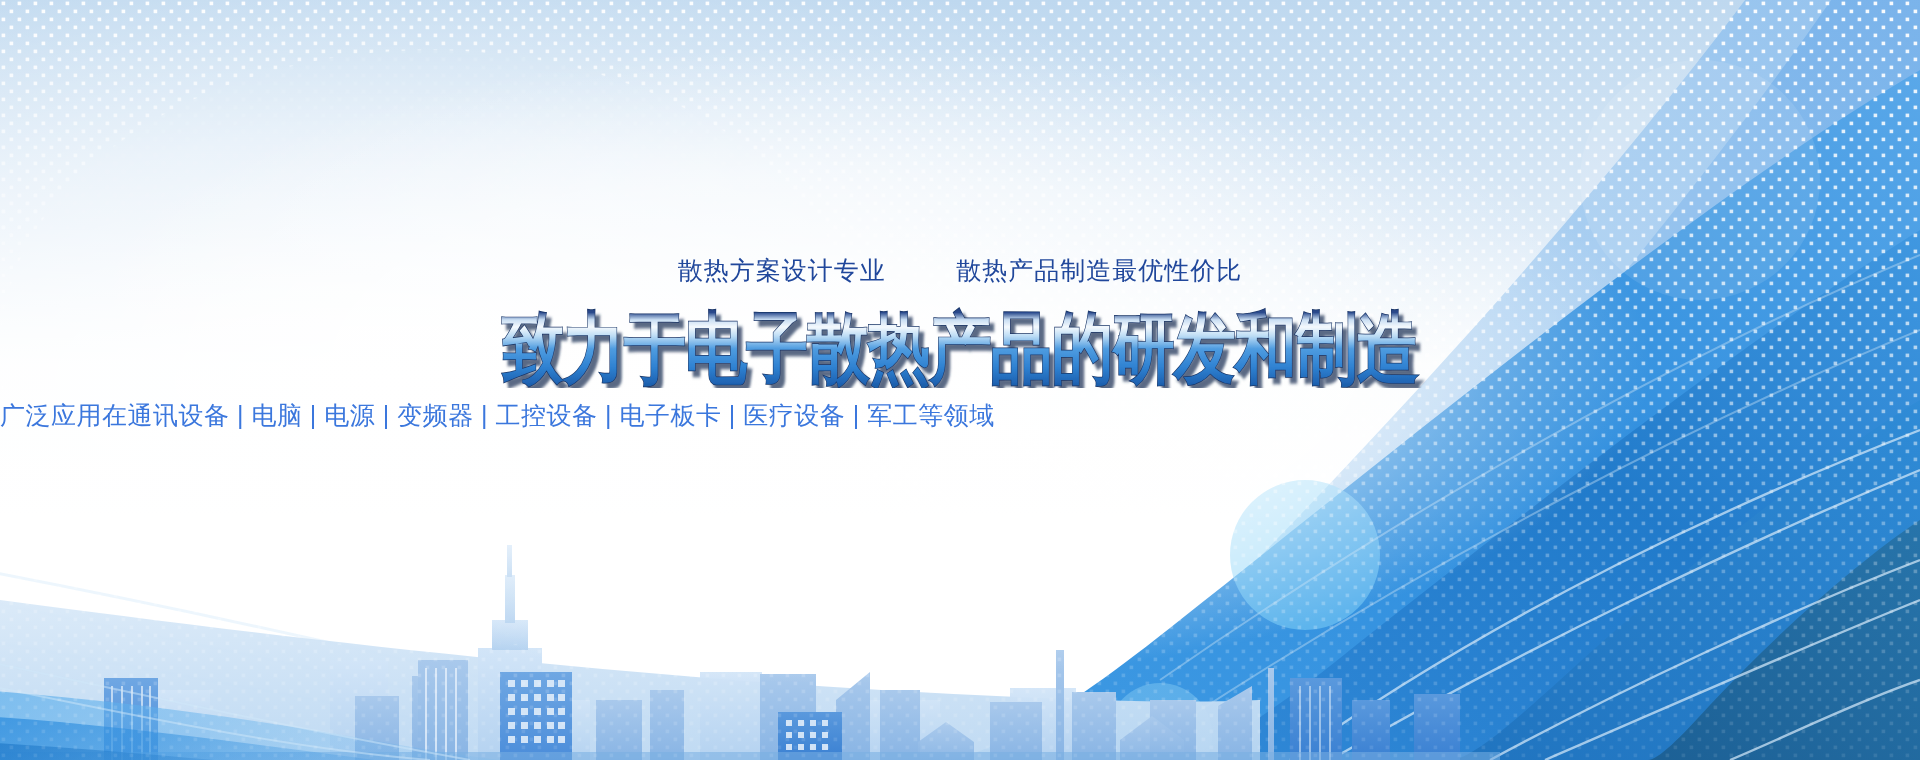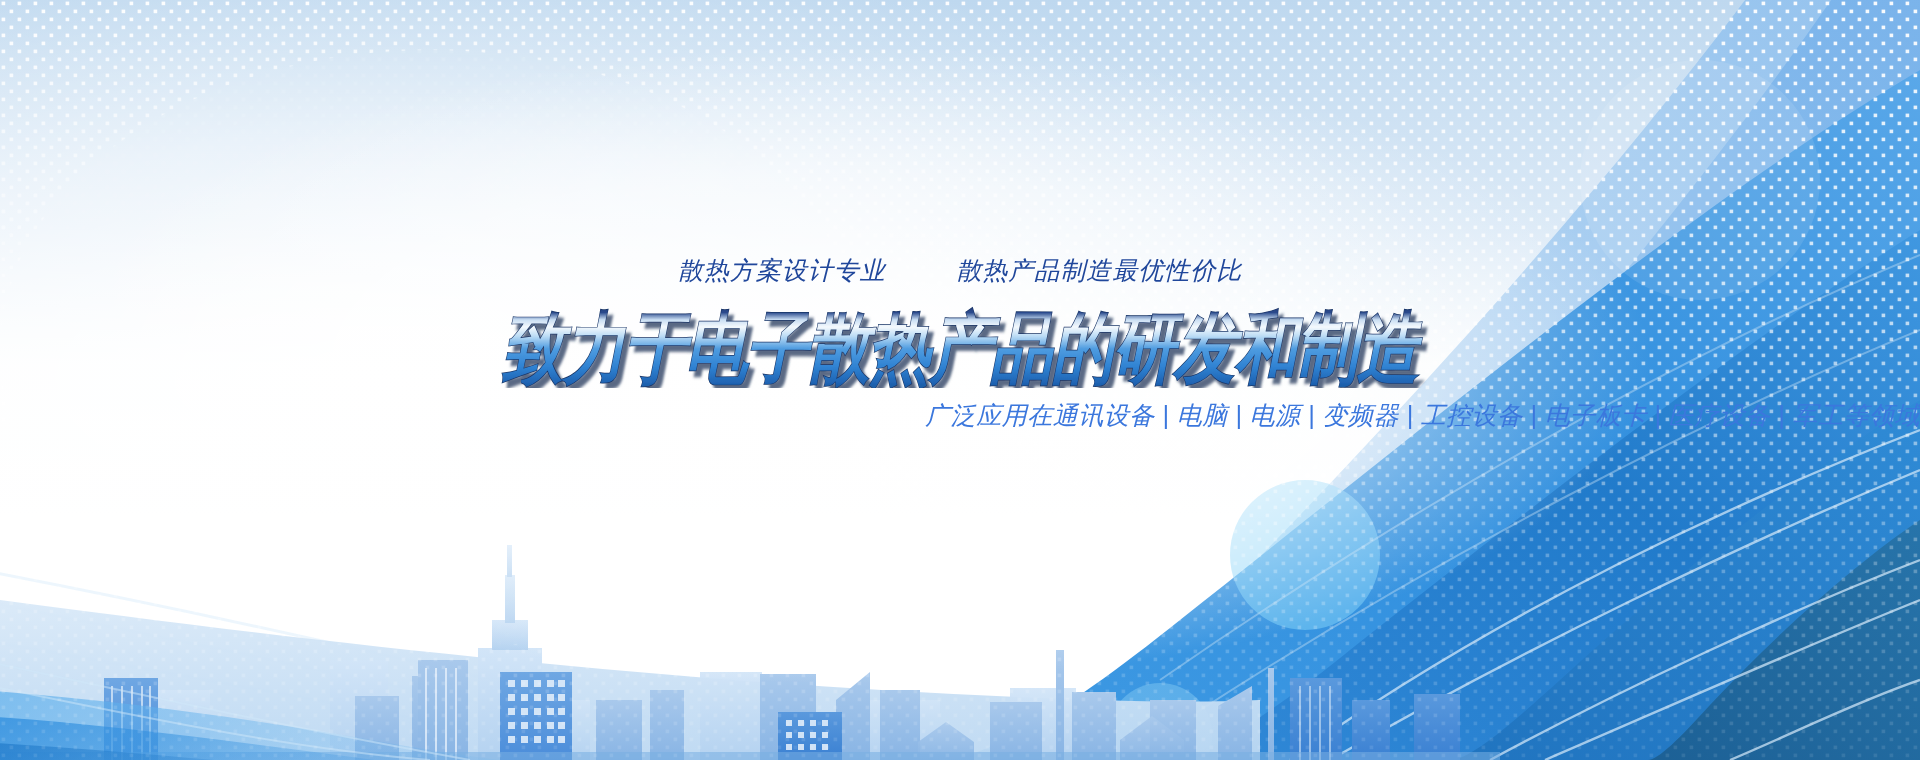--- a/index.html
+++ b/index.html
@@ -11,21 +11,20 @@
   body {
     font-family: "Liberation Sans", sans-serif;
   }
 
   #banner {
     position: relative;
     width: 1920px;
     height: 760px;
     overflow: hidden;
     background: #86efac;
-    font-style: italic;
   }
 
   
   .layer {
     position: absolute;
     inset: 0;
     width: 100%;
     height: 100%;
   }
   .layer svg { display: block; width: 100%; height: 100%; }
@@ -64,21 +63,21 @@
     width: 1920px;
     text-align: center;
     height: 100px;
   }
   #headline svg { width: 1920px; height: 100px; display: block; }
 
   .subline {
     position: absolute;
     left: 0;
     width: 1920px;
-    text-align: right;
+    text-align: left;
     white-space: nowrap;
   }
   #subline-applications {
     top: 400px;
     font-family: "Liberation Sans", "DejaVu Sans", sans-serif;
     font-size: 25px;
     line-height: 30px;
     color: #3b77dd;
     letter-spacing: 0.5px;
   }

